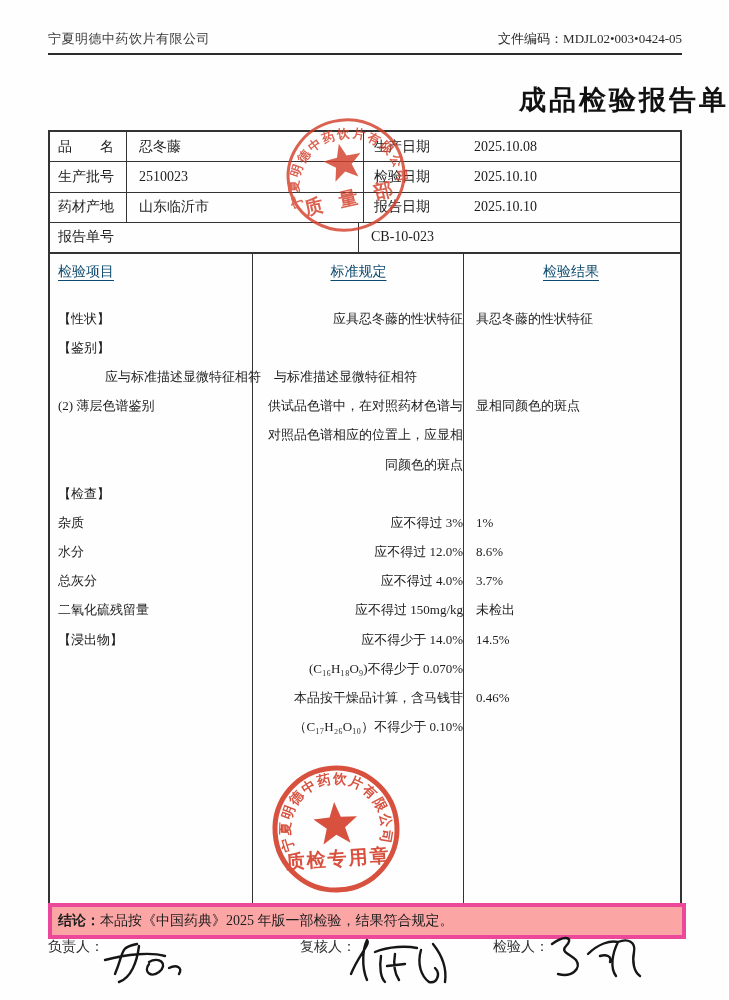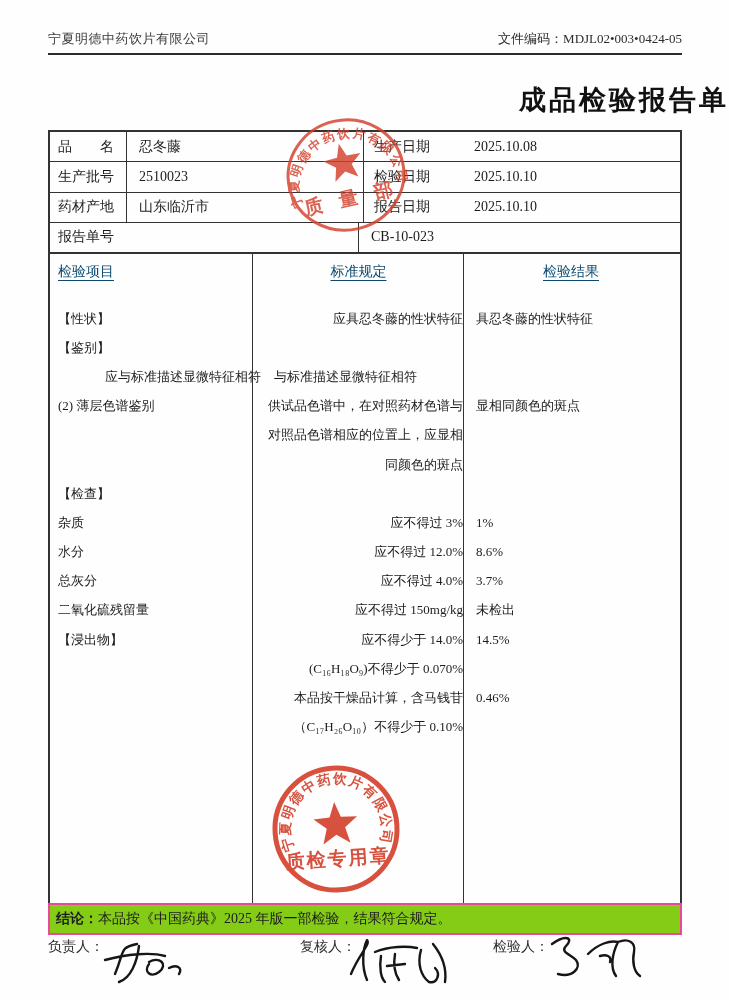--- a/index.html
+++ b/index.html
@@ -37,21 +37,21 @@
   .mth1{left:8px;}
   .mth2{left:203px;width:211px;text-align:center;}
   .mth3{left:414px;width:214px;text-align:center;}
   .mrows{position:absolute;left:0;top:50px;width:100%;}
   .mrow{display:flex;height:29.2px;align-items:center;font-size:13px;}
   .mc1{width:202px;padding-left:8px;box-sizing:border-box;white-space:nowrap;overflow:hidden;}
   .mc2{width:211px;padding-left:9px;box-sizing:border-box;white-space:nowrap;overflow:hidden;text-align:right;}
   .mc3{padding-left:13px;box-sizing:border-box;white-space:nowrap;}
   
   .conclusion{position:absolute;left:48px;top:903px;width:630px;height:28px;
-    border:2px solid #ec4899;display:flex;align-items:center;font-size:14px;background:#84cc16;}
+    border:4px solid #ec4899;display:flex;align-items:center;font-size:14px;background:#fca5a5;}
   .concl-label{font-weight:bold;padding-left:6px;}
   .sig-row{position:absolute;left:0;top:936px;width:729px;font-size:14px;color:#2e2e2e;}
   .sig-label1{position:absolute;left:48px;top:2px;}
   .sig-label2{position:absolute;left:300px;top:2px;}
   .sig-label3{position:absolute;left:493px;top:2px;}
   .sig-svg{position:absolute;}
   .sig1{left:95px;top:-4px;}
   .sig2{left:335px;top:-8px;}
   .sig3{left:538px;top:-12px;}
   .ink{stroke:#161616;stroke-width:2.4;fill:none;stroke-linecap:round;stroke-linejoin:round;}

